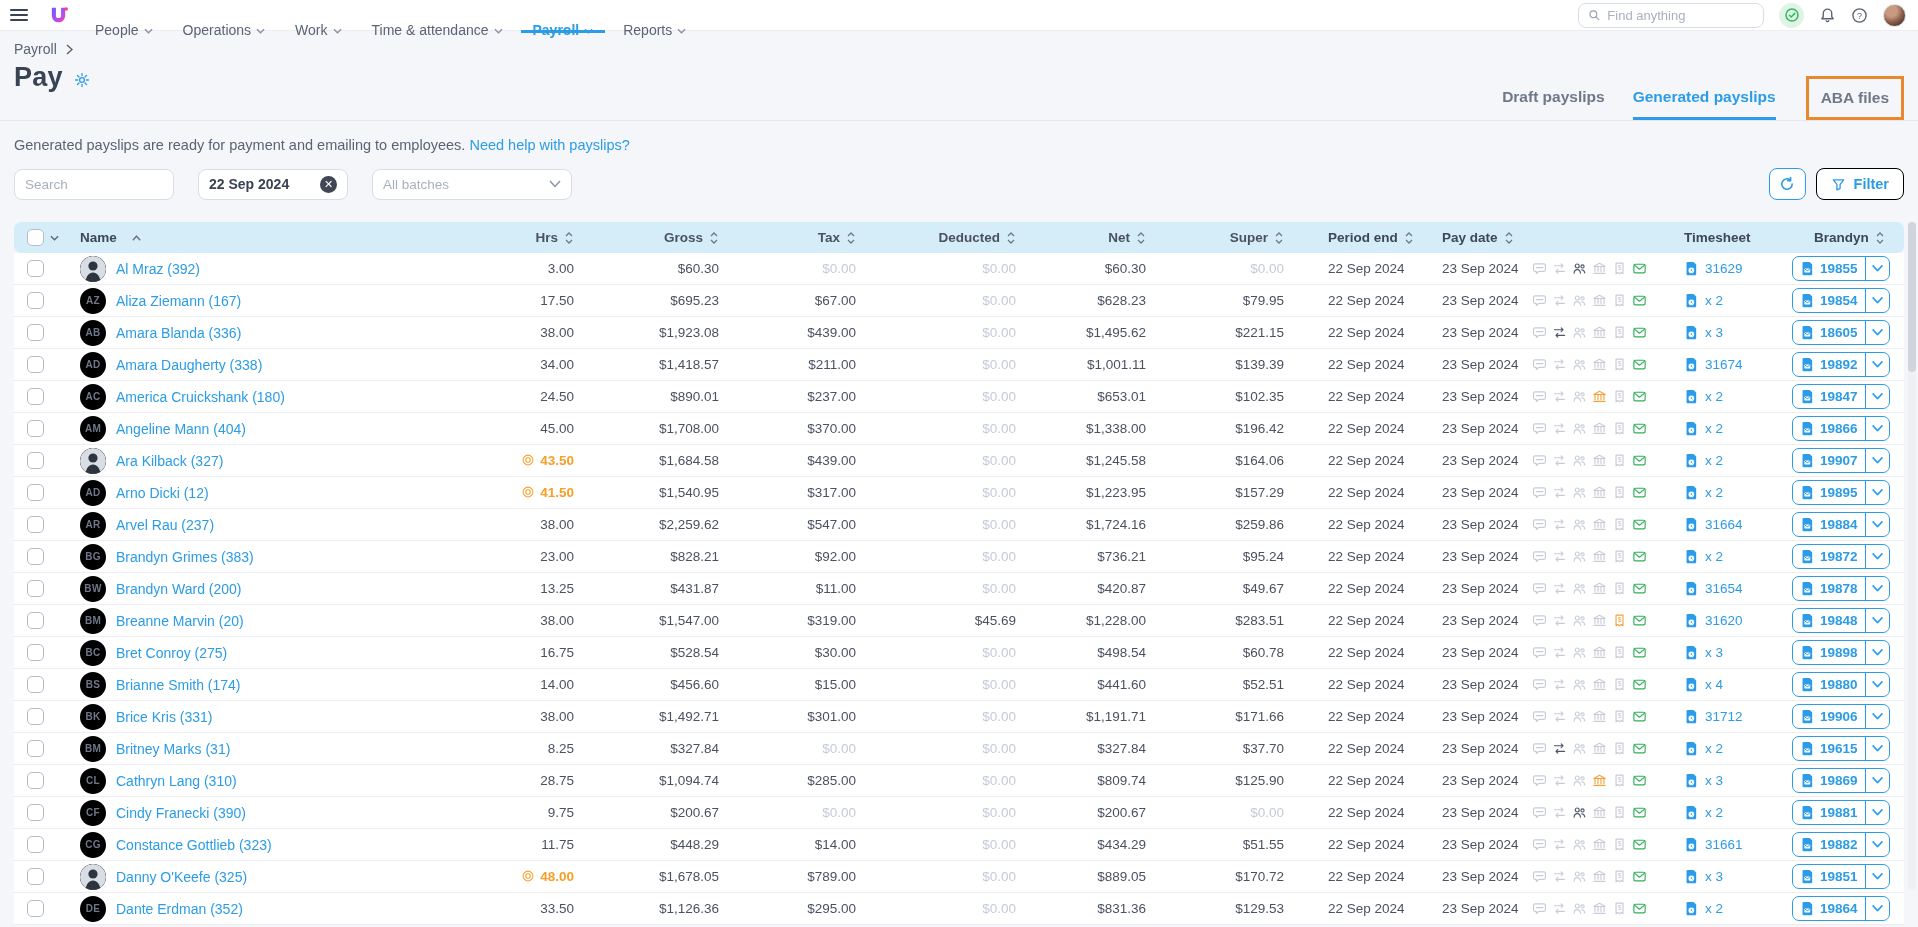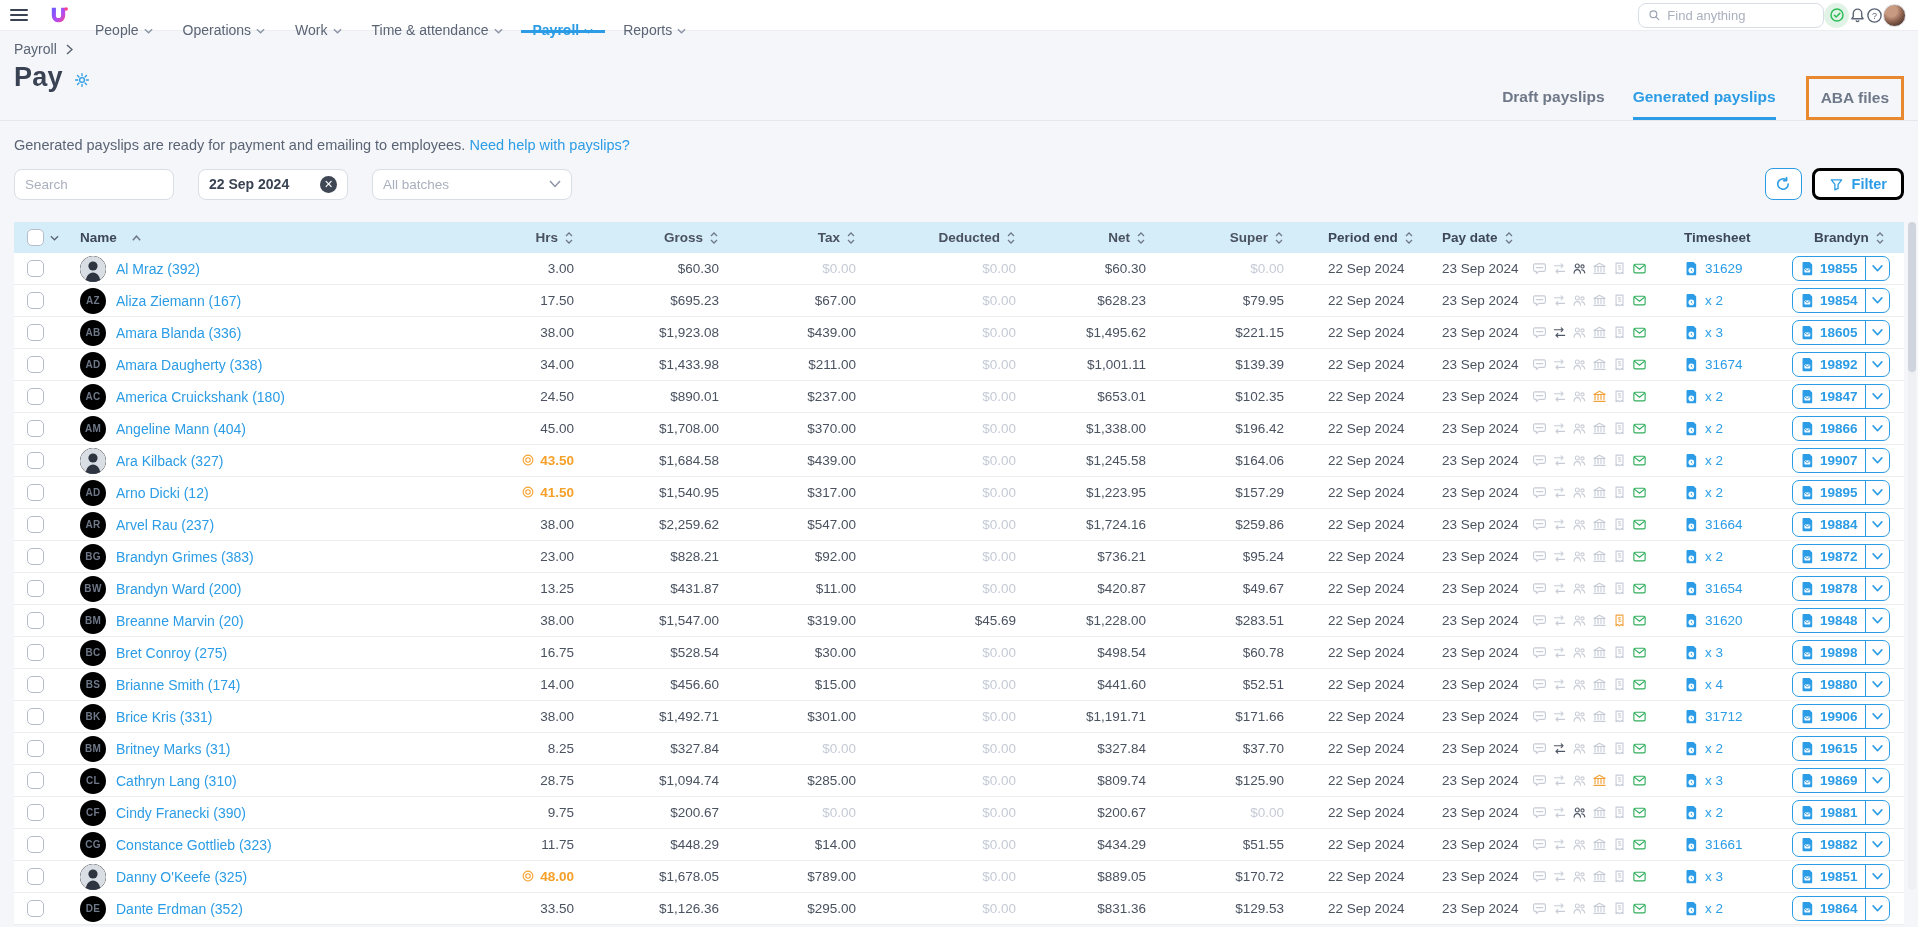--- a/index.html
+++ b/index.html
@@ -11,21 +11,21 @@
     display:flex; align-items:stretch; padding:0 12px 0 10px; position:relative; z-index:5; }
   .nav-left { display:flex; align-items:center; gap:8px; }
   .burger { width:18px; display:flex; flex-direction:column; gap:3.5px; cursor:pointer; padding:4px 0; }
   .burger i { height:1.8px; background:#3a4354; border-radius:2px; display:block; }
   .logo { margin:0 14px 0 12px; display:flex; align-items:center; }
   .nav-items { display:flex; align-items:stretch; gap:6px;margin-top:27px; }
   .nav-item { display:flex; align-items:center; gap:5px; padding:0 12px; font-size:14px;
     color:#5a6474; cursor:pointer; border-bottom:3px solid transparent; border-top:3px solid transparent;}
   .nav-item.active { color:#2b9ce5; font-weight:700; border-bottom-color:#2b9ce5; }
   .nav-item svg { margin-top:2px; }
-  .nav-right { margin-left:auto; display:flex; align-items:center; }
+  .nav-right { margin-left:auto; display:flex; align-items:center; gap:15px; }
   .global-search { width:186px; height:25px; border:1px solid #d9dde4; border-radius:8px;
     display:flex; align-items:center; gap:7px; padding:0 9px; background:#fff; }
   .global-search input { border:none; outline:none; font-size:13px; color:#3a4354; width:100%;
     font-family:"Liberation Sans",sans-serif; background:transparent; }
   .global-search input::placeholder { color:#a9b0bd; }
   .status-badge { width:25px; height:25px; border-radius:50%; background:#e1f3e6;
     display:flex; align-items:center; justify-content:center; cursor:pointer; }
   .nav-icon { cursor:pointer; display:flex; align-items:center; }
   .avatar-top { width:23px; height:23px; border-radius:50%; cursor:pointer;
     background:radial-gradient(circle at 35% 28%, #c99a82 0 28%, #8a5f4d 55%, #3c2b26 90%); border:1px solid #d9dde4;}
@@ -54,28 +54,28 @@
   .inp input::placeholder { color:#a9b0bd; }
   .search-inp { width:160px; }
   .date-inp { width:150px; justify-content:space-between; }
   .date-inp .val { color:#3a4354; font-weight:600; font-size:14px; }
   .clear-x { width:17px; height:17px; border-radius:50%; background:#3f4754; color:#fff;
     display:flex; align-items:center; justify-content:center; font-size:11px; cursor:pointer; line-height:1;}
   .batch-inp { width:200px; justify-content:space-between; color:#a9b0bd; cursor:pointer;}
   .filter-actions { margin-left:auto; display:flex; gap:10px; }
   .icon-btn { width:37px; height:32px; border:1px solid #2b9ce5; border-radius:8px; background:#fff;
     display:flex; align-items:center; justify-content:center; cursor:pointer; }
-  .filter-btn { height:32px; border:3px solid #000000; border-radius:8px; background:#fff;
+  .filter-btn { height:32px; border:1px solid #000000; border-radius:8px; background:#fff;
     display:flex; align-items:center; gap:8px; padding:0 14px; color:#2b9ce5;
     font-size:14.5px; font-weight:700; cursor:pointer; }
 
   
   .table-wrap { margin-top:22px; position:relative; }
   .thead { display:flex; align-items:center; height:31px; background:#d5edf8;
-    font-size:13.5px; font-weight:700; color:#3d4757; }
+    font-size:13.5px; font-weight:700; color:#3d4757;border-radius:7px; }
   .trow { display:flex; align-items:center; height:32px; background:#fff; border-bottom:1px solid #ebedf1;
     font-size:13.5px; }
   .cell { display:flex; align-items:center; }
   .c-select { width:56px; padding-left:13px; gap:4px; }
   .c-name { width:398px; padding-left:10px; gap:10px; }
   .c-hrs { width:110px; } .c-gross { width:145px; } .c-tax { width:137px; }
   .c-ded { width:160px; } .c-net { width:130px; } .c-super { width:138px; }
   .num { justify-content:flex-end; padding-right:4px; color:#4a5260; }
   .num.muted { color:#c5cbd6; }
   .c-period { width:130px; padding-left:40px; } .c-paydate { width:108px; padding-left:24px; }
@@ -609,21 +609,21 @@
 </div>
 <div class="trow">
   <span class="cell c-select">
             <span class="cb"></span>
           </span>
   <span class="cell c-name">
     <span class="avatar">AD</span>
     <a class="name-link">Amara Daugherty (338)</a>
   </span>
   <span class="cell c-hrs num">34.00</span>
-  <span class="cell c-gross num ">$1,433.98</span>
+  <span class="cell c-gross num ">$1,418.57</span>
           <span class="cell c-tax num ">$211.00</span>
           <span class="cell c-ded num muted">$0.00</span>
           <span class="cell c-net num ">$1,001.11</span>
           <span class="cell c-super num ">$139.39</span>
   <span class="cell c-period">22 Sep 2024</span>
   <span class="cell c-paydate">23 Sep 2024</span>
   <span class="cell c-icons">
     <span class="ric">
               <svg width="15" height="15" viewBox="0 0 16 16">
                 <path fill="none" stroke="currentColor" stroke-width="1.2" stroke-linecap="round" stroke-linejoin="round" d="M3 3h10a1.3 1.3 0 0 1 1.3 1.3v5.4A1.3 1.3 0 0 1 13 11H7.4L4.6 13.3V11H3a1.3 1.3 0 0 1-1.3-1.3V4.3A1.3 1.3 0 0 1 3 3z"></path>

